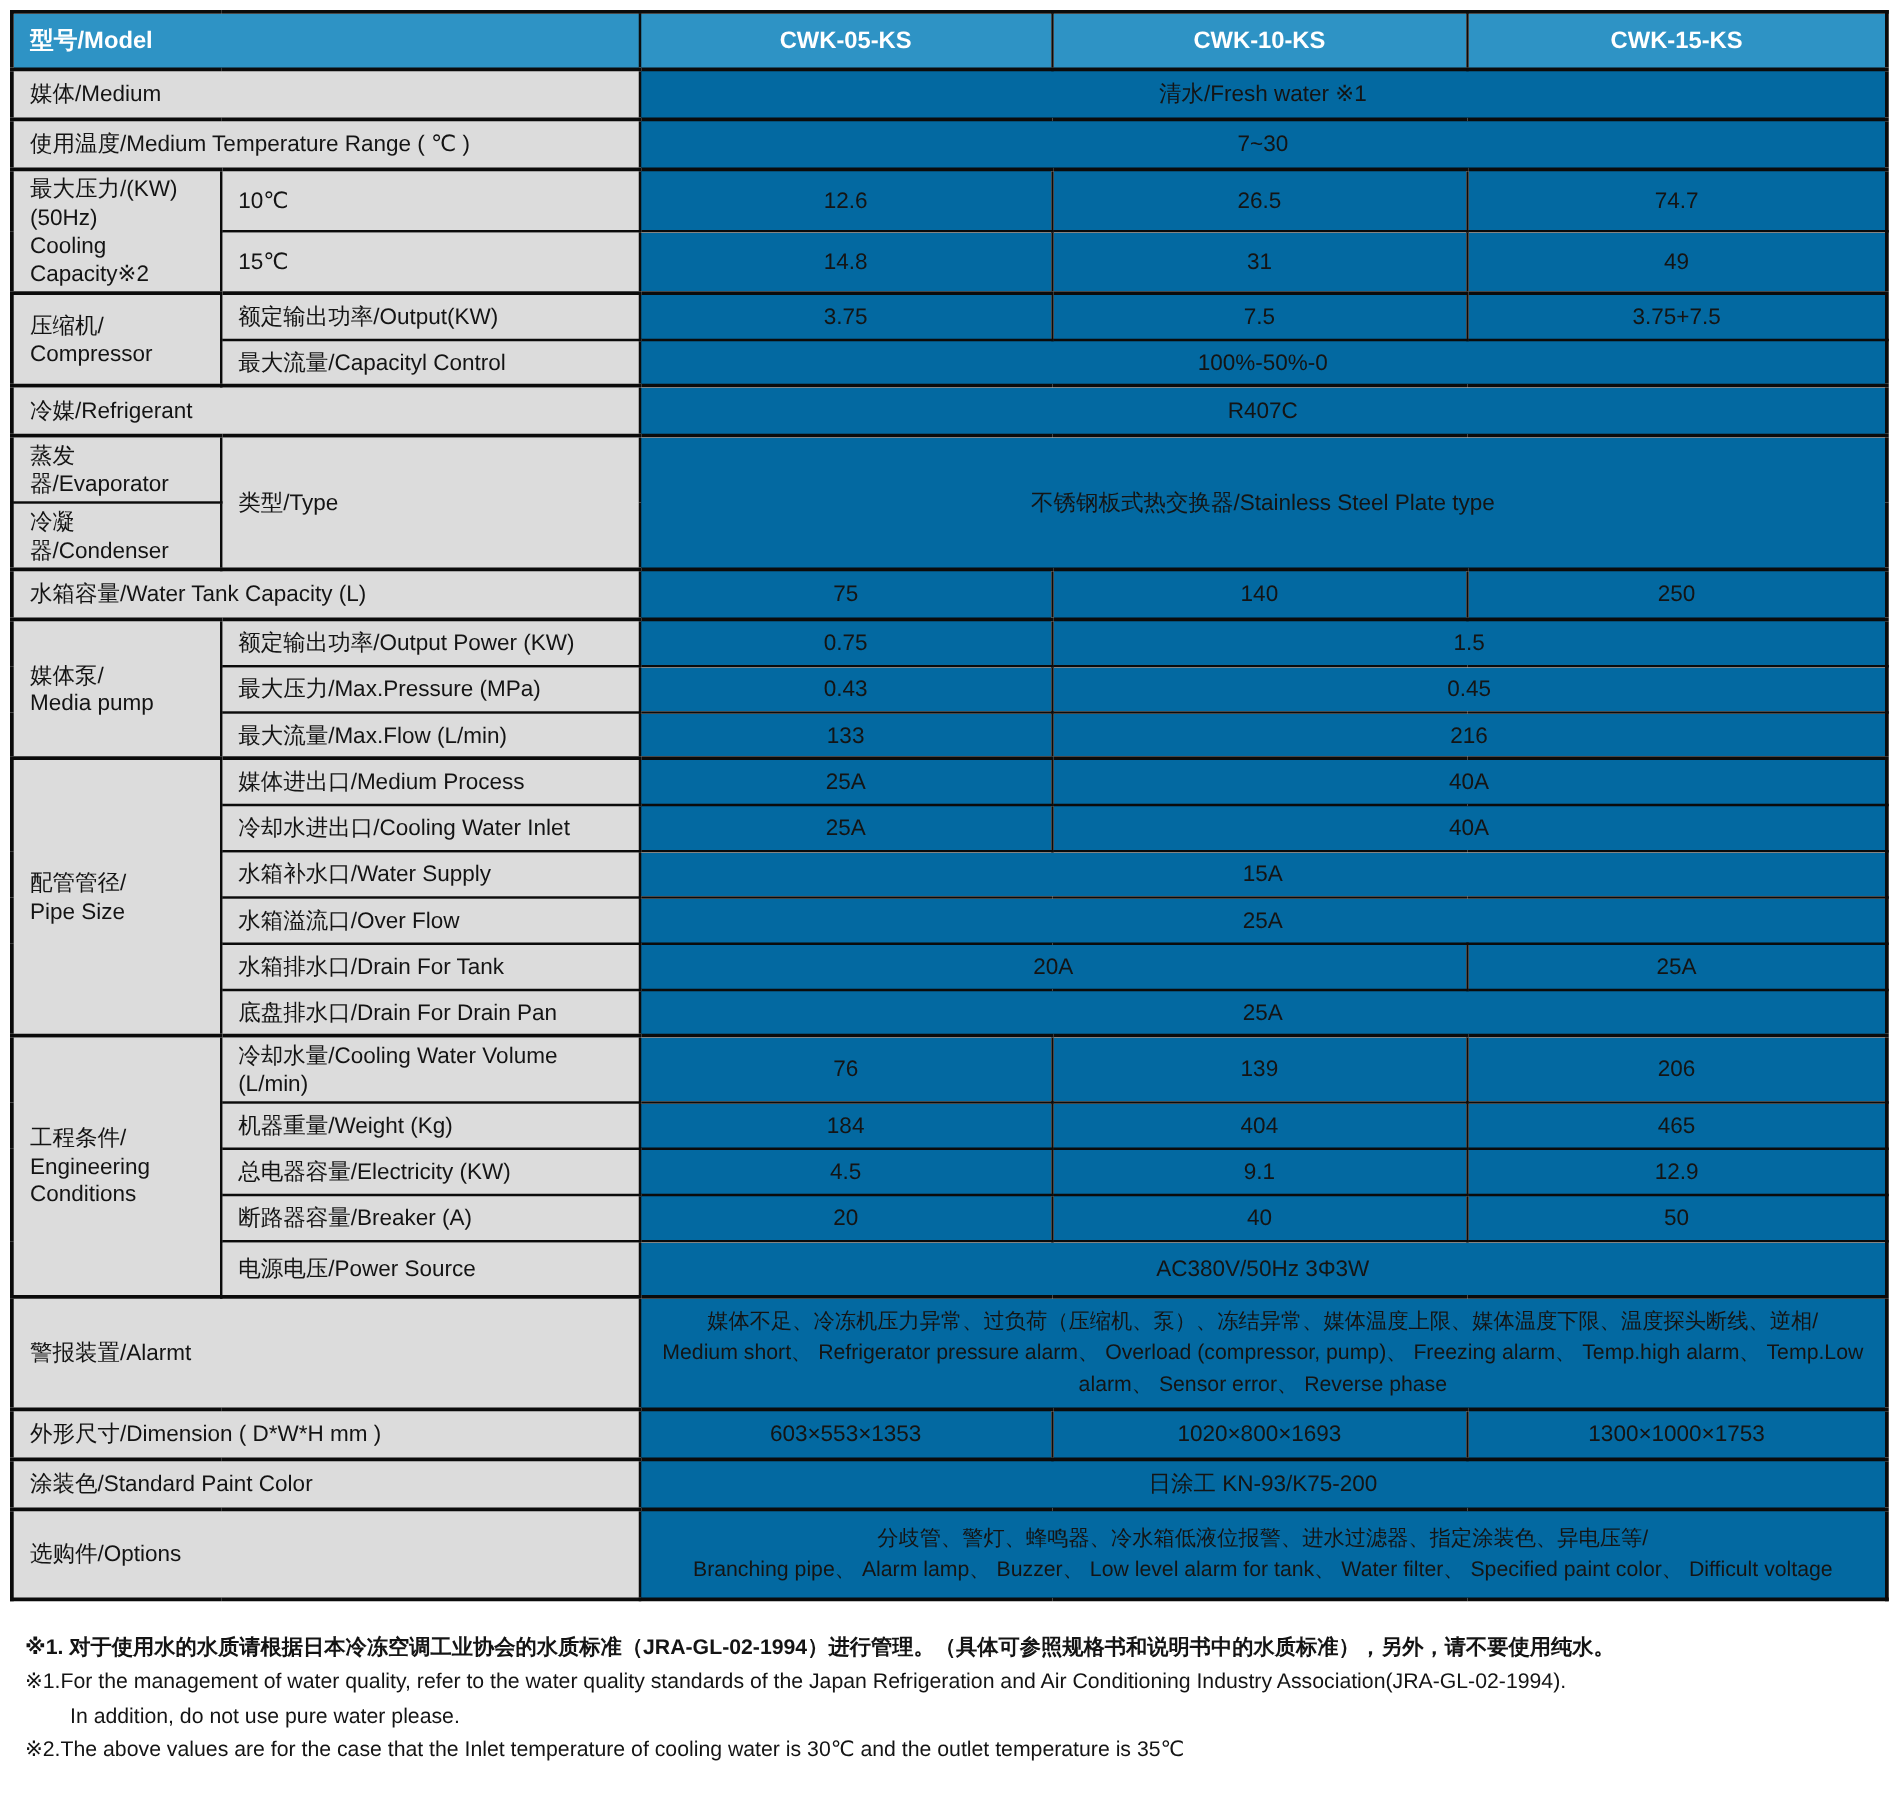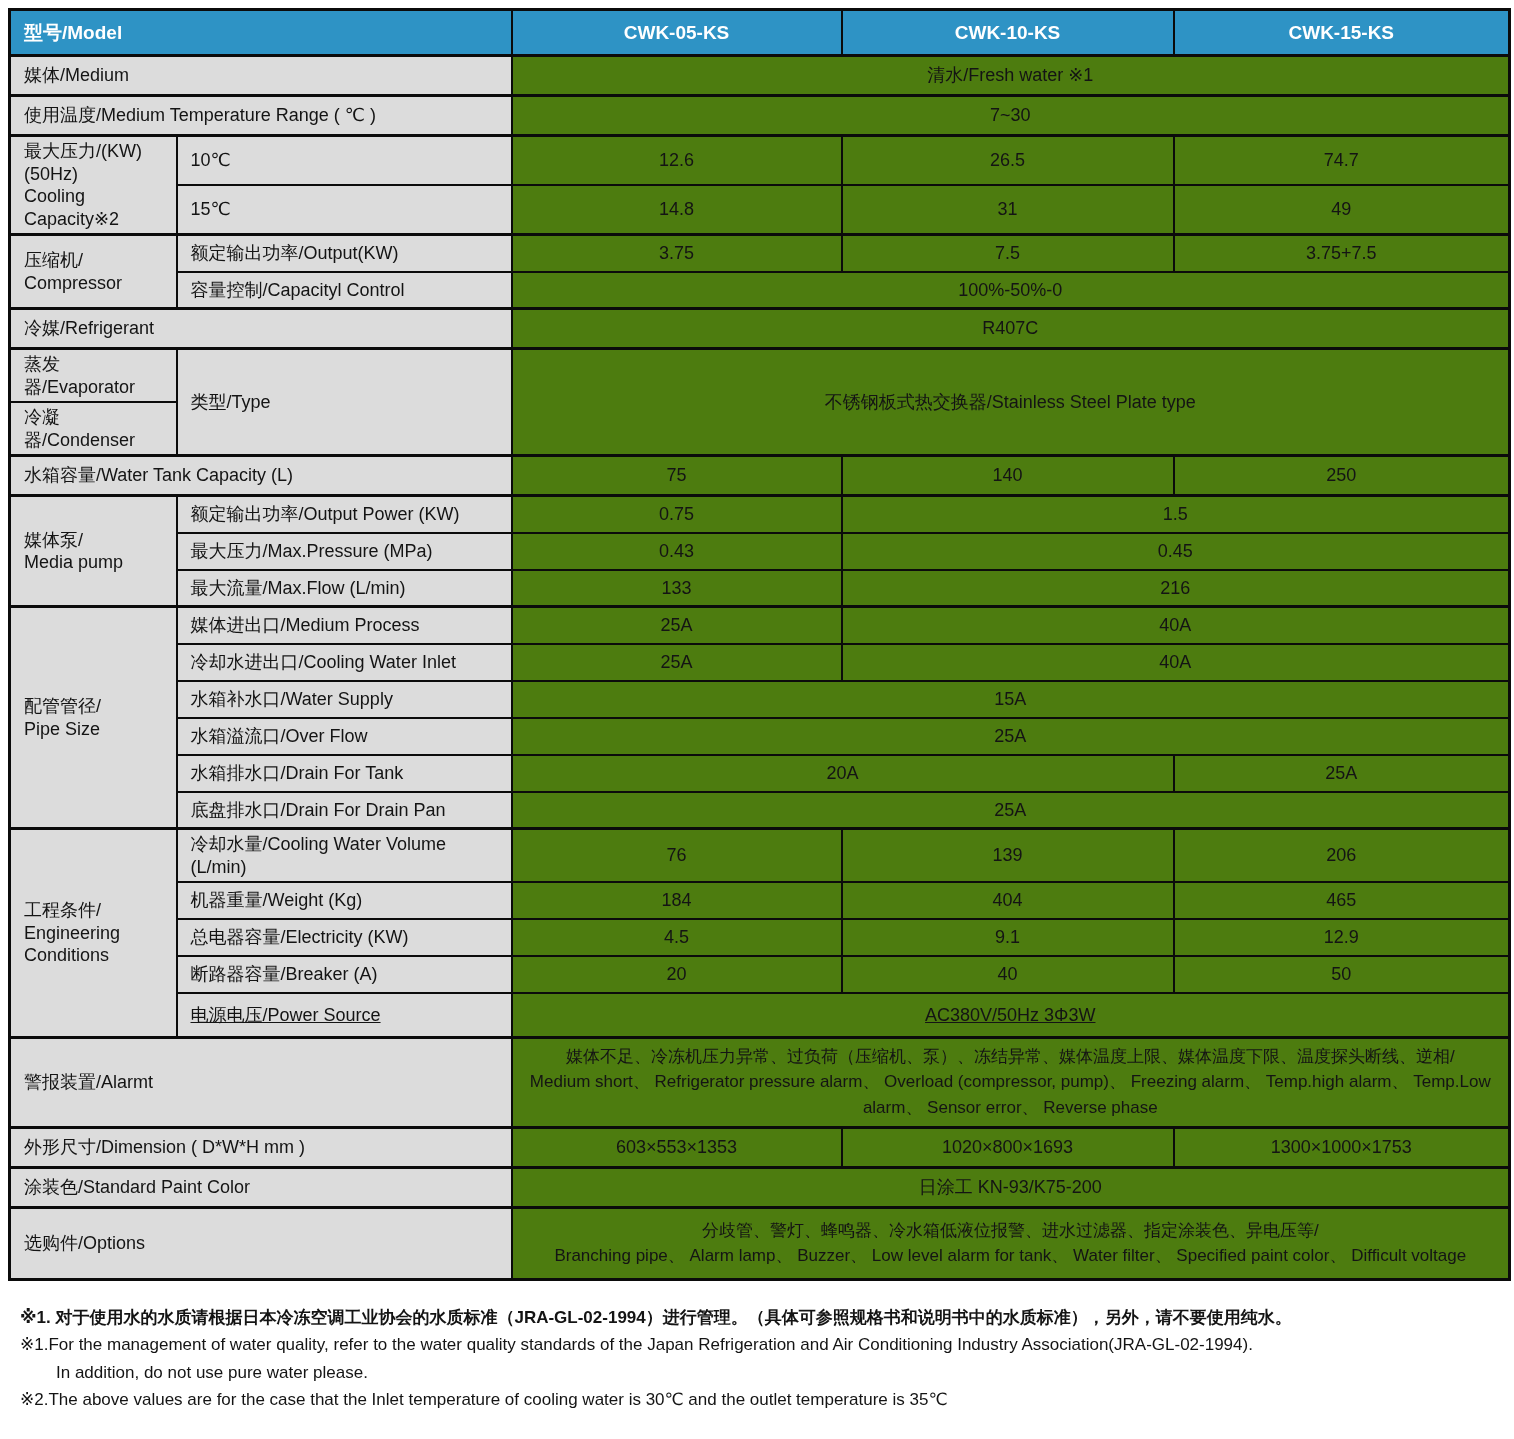--- a/index.html
+++ b/index.html
@@ -26,32 +26,32 @@
   th,td{
     border:2px solid var(--border-col);
     font-size:18px;
     line-height:1.25;
     padding:3px 8px;
     overflow:hidden;
   }
   tr{height:37px;}
   tr.hdr{height:46px;}
   tr.h-md{height:40px;}
-  tr.h-ps{height:44px;text-decoration:underline;}
+  tr.h-ps{height:44px;}
   tr.h-alarm{height:90px;}
   tr.h-opt{height:72px;}
   tr.sect>th, tr.sect>td{border-top-width:3px;}
   .lbl{
     background:var(--label-bg);
     text-align:left;
     padding-left:13px;
     font-weight:400;
   }
   .val{
-    background:#4d7c0f;
+    background:#0369a1;
     text-align:center;
   }
   tr.hdr th{
     background:var(--header-bg);
     color:#ffffff;
     font-weight:700;
     text-align:center;
     font-size:19px;
   }
   tr.hdr th.lblh{text-align:left;padding-left:13px;}
@@ -120,21 +120,21 @@
       <td class="lbl two-line" rowspan="2">
         <span>压缩机/</span>
         <span>Compressor</span>
       </td>
       <td class="lbl">额定输出功率/Output(KW)</td>
       <td class="val">3.75</td>
       <td class="val">7.5</td>
       <td class="val">3.75+7.5</td>
     </tr>
     <tr>
-      <td class="lbl">容量控制/Capacityl Control</td>
+      <td class="lbl">最大流量/Capacityl Control</td>
       <td class="val" colspan="3">100%-50%-0</td>
     </tr>
 
     <tr class="sect h-md">
       <td class="lbl" colspan="2">冷媒/Refrigerant</td>
       <td class="val" colspan="3">R407C</td>
     </tr>
 
     <tr class="sect">
       <td class="lbl">蒸发器/Evaporator</td>

